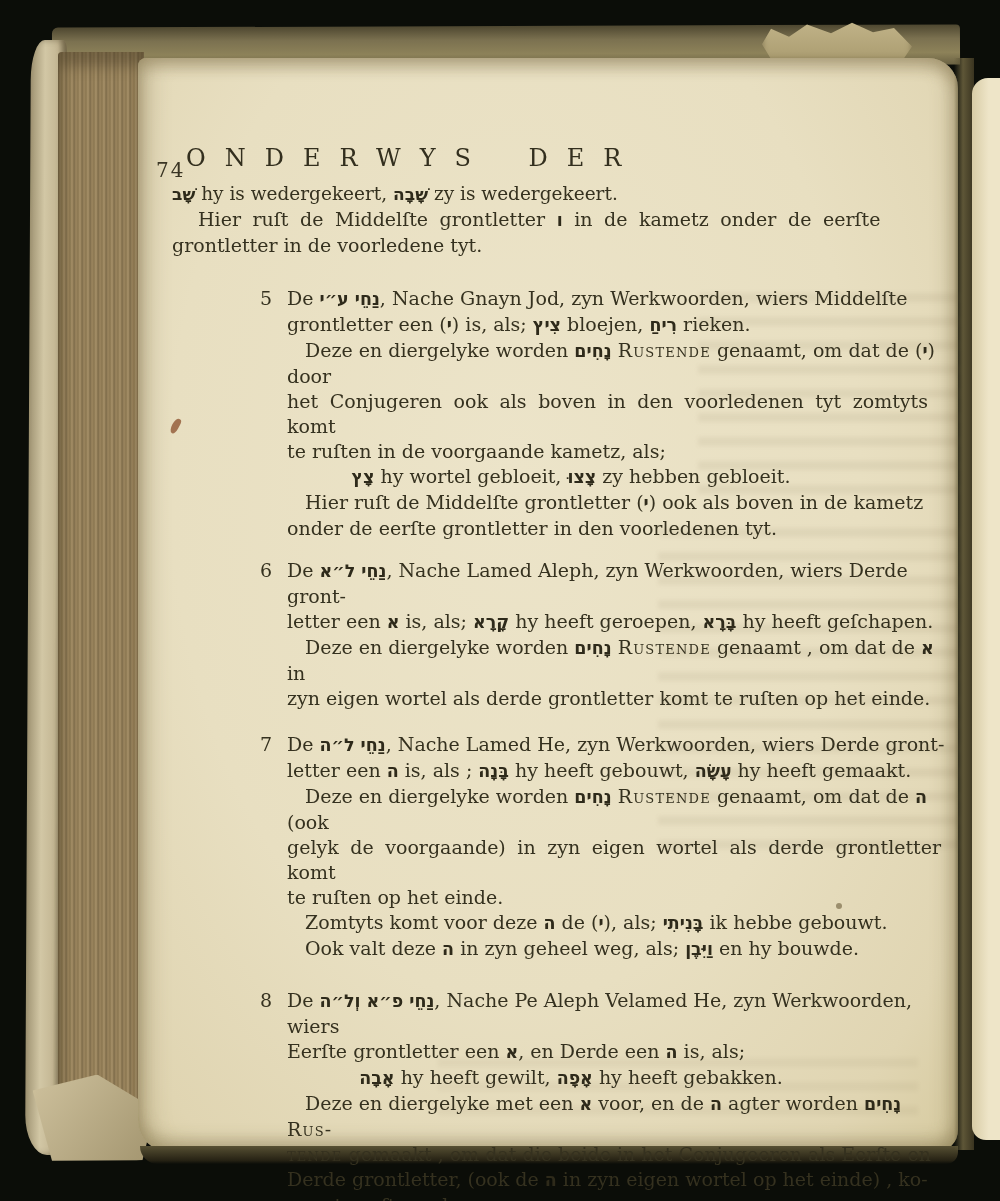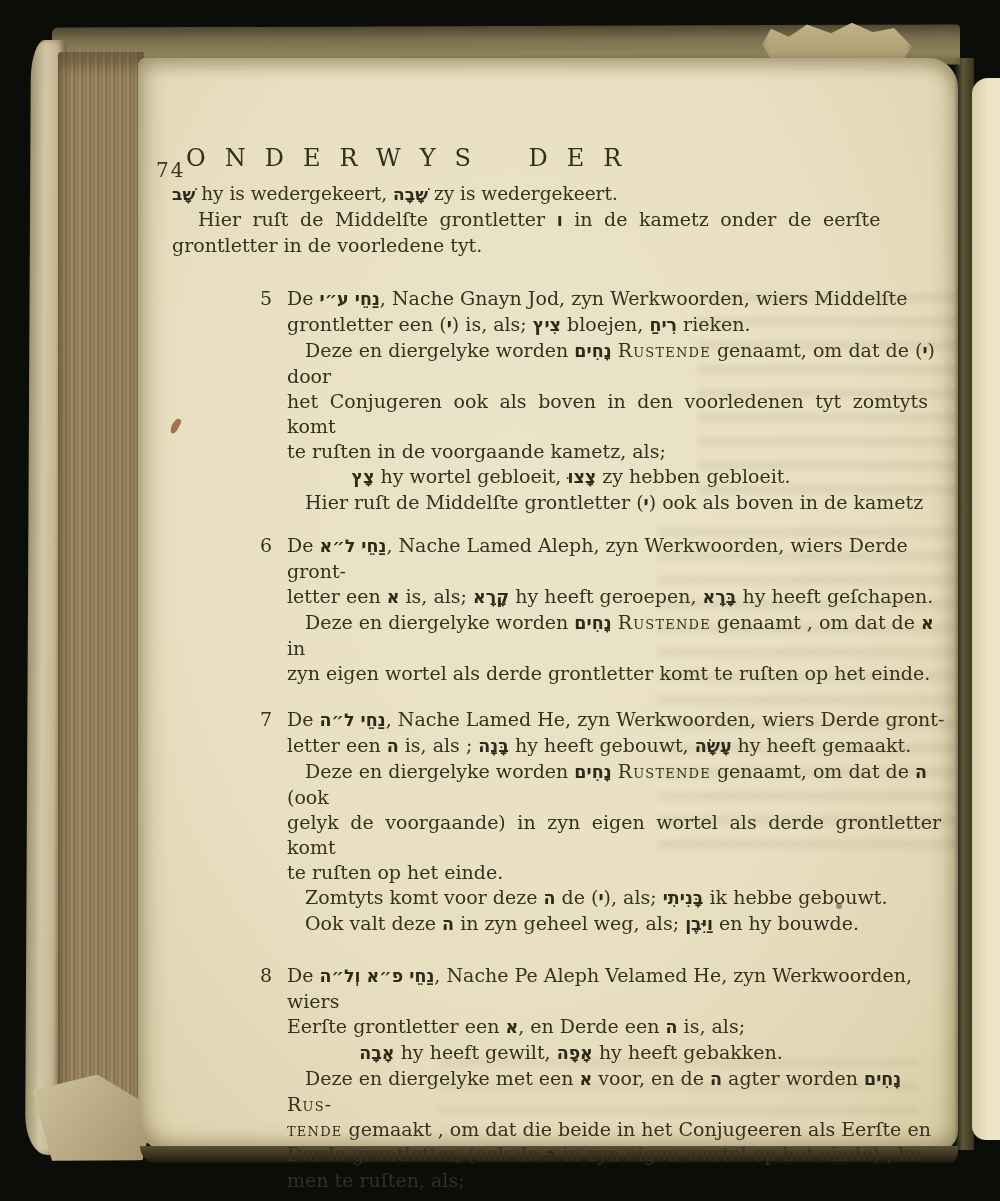--- a/index.html
+++ b/index.html
@@ -143,20 +143,21 @@
       <div class="line full center-top subtitle centerline"><span class="s-h">שָׁב</span><span class="s-i"> hy is wedergekeert, </span><span class="s-h">שָׁבָה</span><span class="s-i"> zy is wedergekeert.</span></div>
       <div class="line full indent2 wide"><span class="s-r">Hier ruſt de Middelſte grontletter </span><span class="s-h">ו</span><span class="s-r"> in de kametz onder de eerſte</span></div>
       <div class="line full"><span class="s-r">grontletter in de voorledene tyt.</span></div>
       <div class="line sec gap28"><span class="secnum">5</span><span class="s-r">De </span><span class="s-h">נַחֵי ע״י</span><span class="s-r">, </span><span class="s-i">Nache Gnayn Jod</span><span class="s-r">, zyn Werkwoorden, wiers Middelſte</span></div>
       <div class="line sec"><span class="s-r">grontletter een (</span><span class="s-h">י</span><span class="s-r">) is, als; </span><span class="s-h">צִיץ</span><span class="s-r"> </span><span class="s-i">bloejen</span><span class="s-r">, </span><span class="s-h">רִיחַ</span><span class="s-r"> </span><span class="s-i">rieken.</span></div>
       <div class="line sec indent"><span class="s-r">Deze en diergelyke worden </span><span class="s-h">נָחִים</span><span class="s-r"> </span><span class="s-c">Rustende</span><span class="s-r"> genaamt, om dat de (</span><span class="s-h">י</span><span class="s-r">) door</span></div>
       <div class="line sec wide"><span class="s-r">het Conjugeren ook als boven in den voorledenen tyt zomtyts komt</span></div>
       <div class="line sec"><span class="s-r">te ruſten in de voorgaande kametz, als;</span></div>
       <div class="line sec center"><span class="s-h">צָץ</span><span class="s-i"> hy wortel gebloeit, </span><span class="s-h">צָצוּ</span><span class="s-i"> zy hebben gebloeit.</span></div>
       <div class="line sec indent"><span class="s-r">Hier ruſt de Middelſte grontletter (</span><span class="s-h">י</span><span class="s-r">) ook als boven in de kametz</span></div>
+      <div class="line sec"><span class="s-r">onder de eerſte grontletter in den voorledenen tyt.</span></div>
       <div class="line sec gap18"><span class="secnum">6</span><span class="s-r">De </span><span class="s-h">נַחֵי ל״א</span><span class="s-r">, </span><span class="s-i">Nache Lamed Aleph</span><span class="s-r">, zyn Werkwoorden, wiers Derde gront-</span></div>
       <div class="line sec"><span class="s-r">letter een </span><span class="s-h">א</span><span class="s-r"> is, als; </span><span class="s-h">קָרָא</span><span class="s-r"> </span><span class="s-i">hy heeft geroepen</span><span class="s-r">, </span><span class="s-h">בָּרָא</span><span class="s-r"> </span><span class="s-i">hy heeft geſchapen.</span></div>
       <div class="line sec indent"><span class="s-r">Deze en diergelyke worden </span><span class="s-h">נָחִים</span><span class="s-r"> </span><span class="s-c">Rustende</span><span class="s-r"> genaamt , om dat de </span><span class="s-h">א</span><span class="s-r"> in</span></div>
       <div class="line sec"><span class="s-r">zyn eigen wortel als derde grontletter komt te ruſten op het einde.</span></div>
       <div class="line sec gap22"><span class="secnum">7</span><span class="s-r">De </span><span class="s-h">נַחֵי ל״ה</span><span class="s-r">, </span><span class="s-i">Nache Lamed He</span><span class="s-r">, zyn Werkwoorden, wiers Derde gront-</span></div>
       <div class="line sec"><span class="s-r">letter een </span><span class="s-h">ה</span><span class="s-r"> is, als ; </span><span class="s-h">בָּנָה</span><span class="s-r"> </span><span class="s-i">hy heeft gebouwt</span><span class="s-r">, </span><span class="s-h">עָשָׂה</span><span class="s-r"> </span><span class="s-i">hy heeft gemaakt.</span></div>
       <div class="line sec indent"><span class="s-r">Deze en diergelyke worden </span><span class="s-h">נָחִים</span><span class="s-r"> </span><span class="s-c">Rustende</span><span class="s-r"> genaamt, om dat de </span><span class="s-h">ה</span><span class="s-r"> (ook</span></div>
       <div class="line sec wide"><span class="s-r">gelyk de voorgaande) in zyn eigen wortel als derde grontletter komt</span></div>
       <div class="line sec"><span class="s-r">te ruſten op het einde.</span></div>
       <div class="line sec indent"><span class="s-r">Zomtyts komt voor deze </span><span class="s-h">ה</span><span class="s-r"> de (</span><span class="s-h">י</span><span class="s-r">), als; </span><span class="s-h">בָּנִיתִי</span><span class="s-r"> </span><span class="s-i">ik hebbe gebouwt.</span></div>

